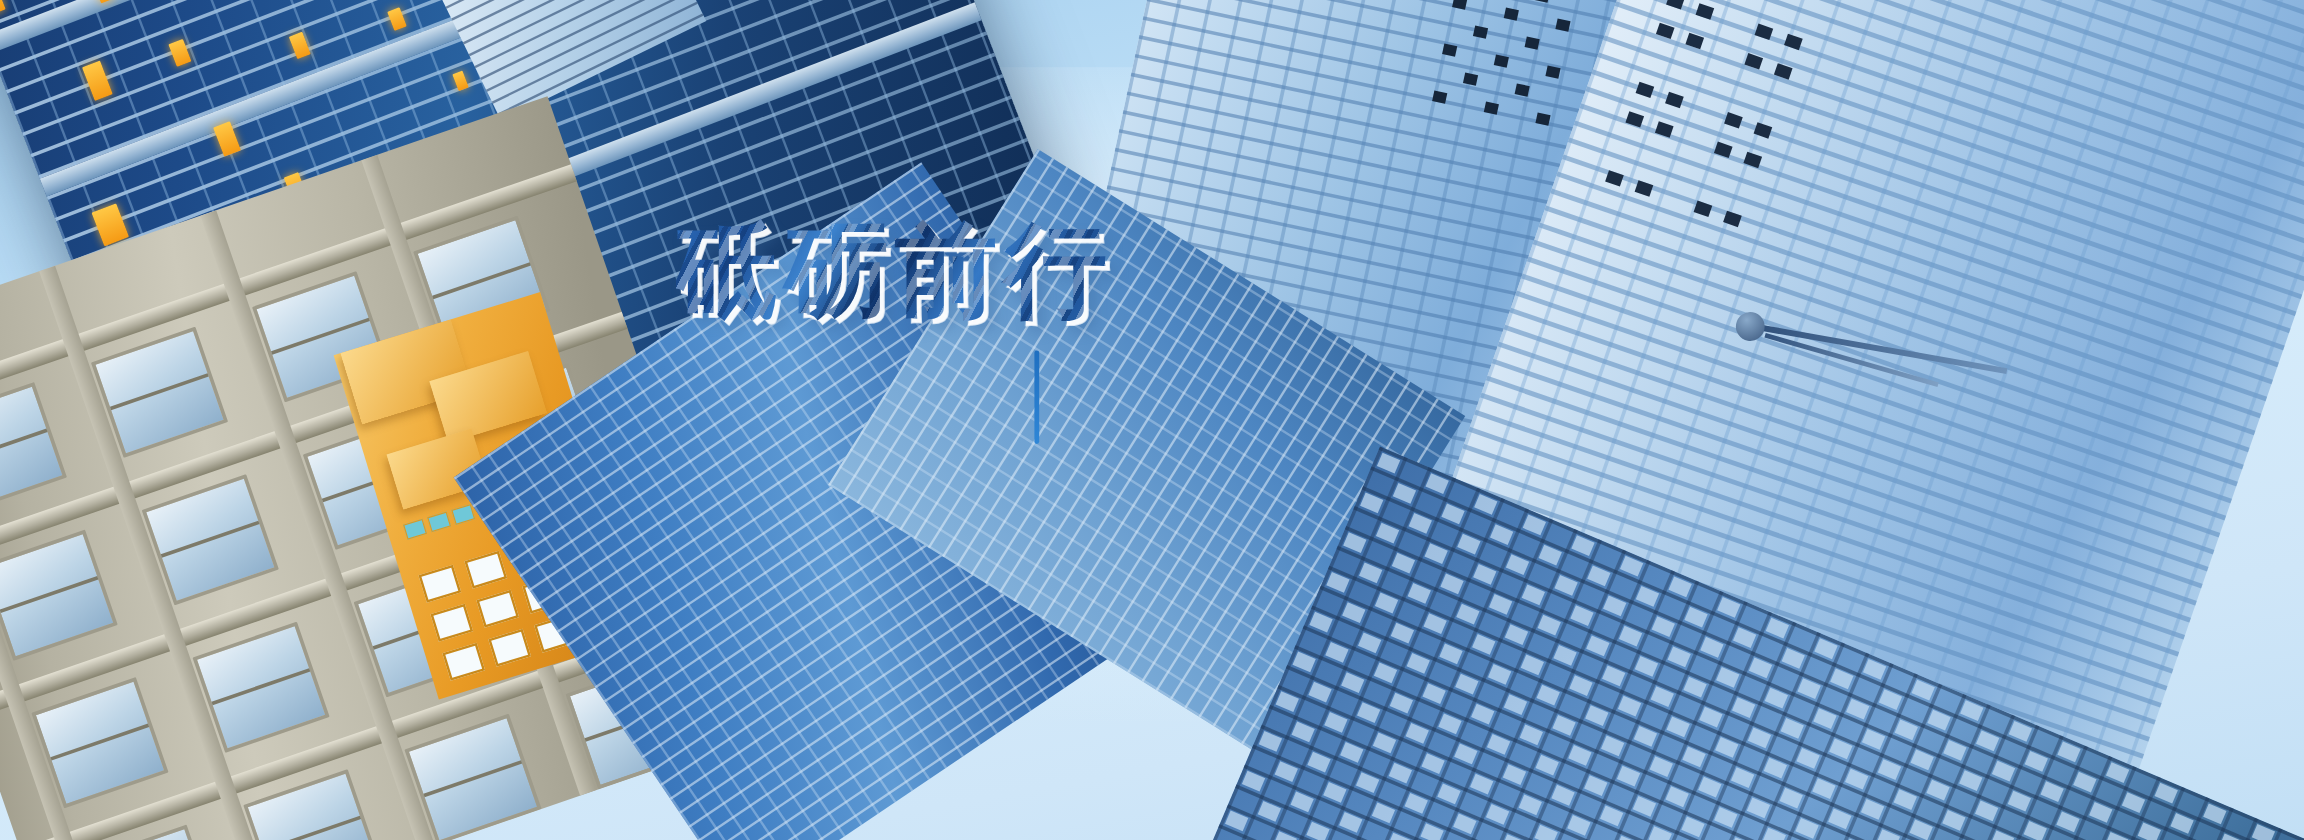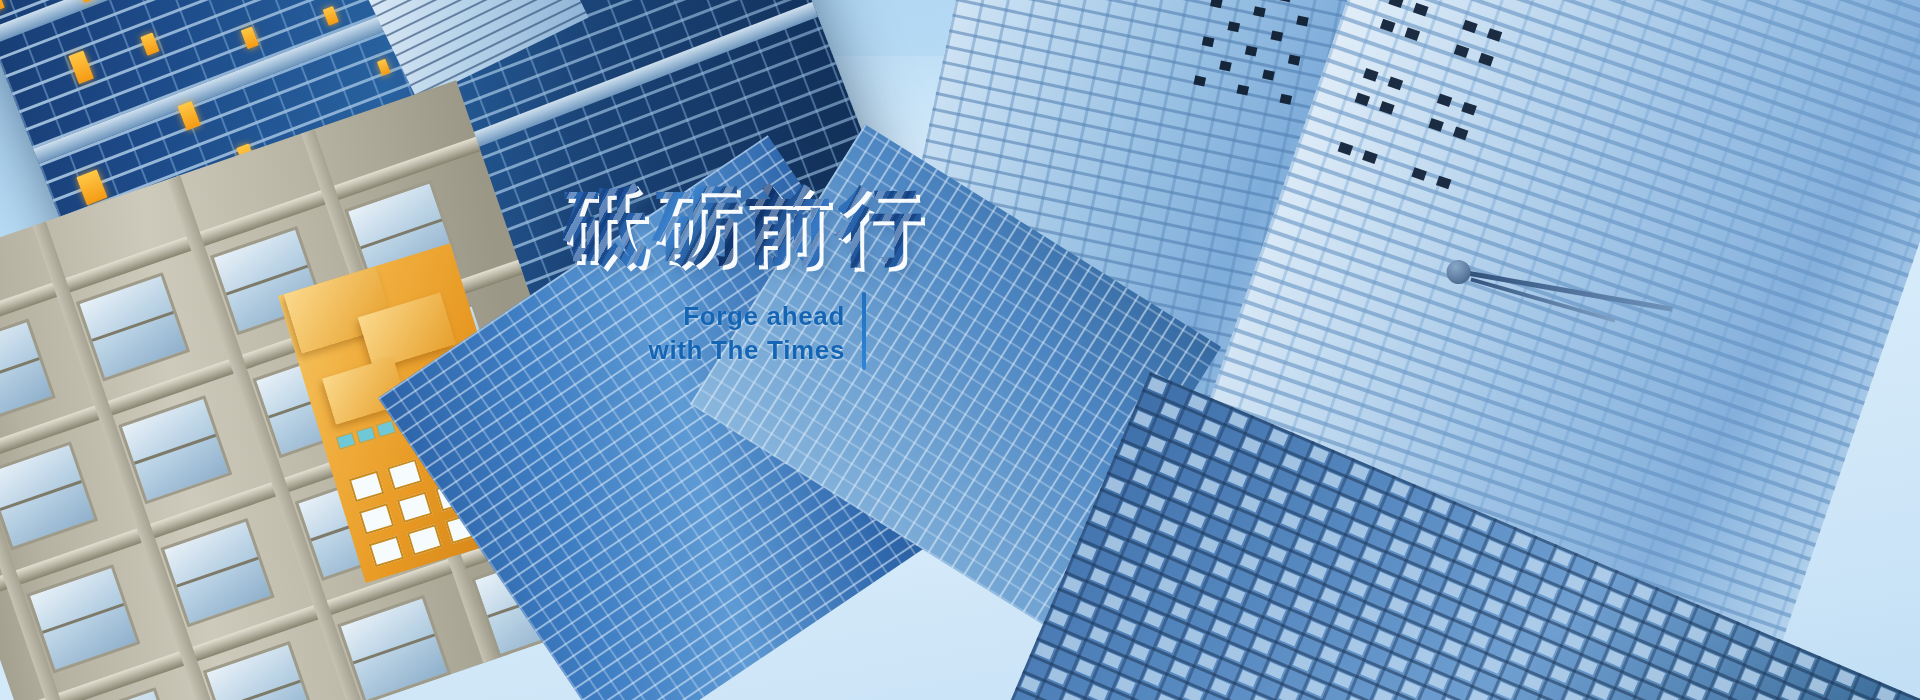--- a/index.html
+++ b/index.html
@@ -852,22 +852,18 @@
       <span class="knob"></span>
     </div>
   <div id="mast2"></div>
 
   <div class="sky-glow"></div>
 
   <div class="copy">
 
     <div class="title-main">砥砺前行</div>
 
-    <div class="eng">
-      <div>Forge ahead</div>
-      <div>with The Times</div>
-    </div>
 
     <div class="divider"></div>
 
 
   </div>
 </div>
 
 </body></html>

